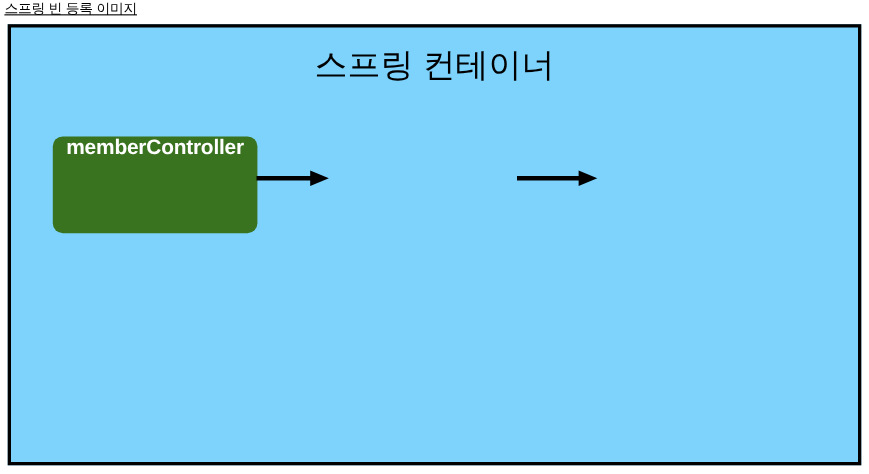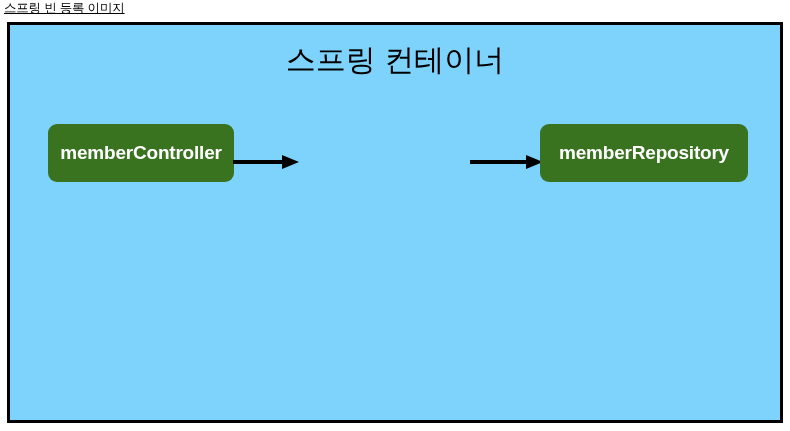--- a/index.html
+++ b/index.html
@@ -63,26 +63,26 @@
     position: absolute;
     left: 0;
     top: 0;
     width: 100%;
     height: 100%;
   }
 
   .bean {
     position: absolute;
     top: 99px;          
-    height: 58px;
+    height: 88px;
     box-sizing: border-box;
     background: #3a731f;
     border-radius: 9px;
     display: flex;
-    align-items: center;
+    align-items: flex-start;
     justify-content: center;
   }
 
   .bean-label {
     color: #ffffff;
     font-size: 19px;
     font-weight: bold;
     letter-spacing: -0.2px;
     white-space: nowrap;
     line-height: 22px;
@@ -127,18 +127,15 @@
     </div>
 
 
     <div class="arrow arrow-2">
       <svg width="73" height="18" viewBox="0 0 73 18" xmlns="http://www.w3.org/2000/svg">
         <line x1="0" y1="9" x2="59" y2="9" stroke="#000000" stroke-width="4"></line>
         <polygon points="56,2 73,9 56,16" fill="#000000"></polygon>
       </svg>
     </div>
 
-    <div class="bean bean-3">
-      <span class="bean-label">memberRepository</span>
-    </div>
 
   </div>
 </div>
 
 </body></html>

